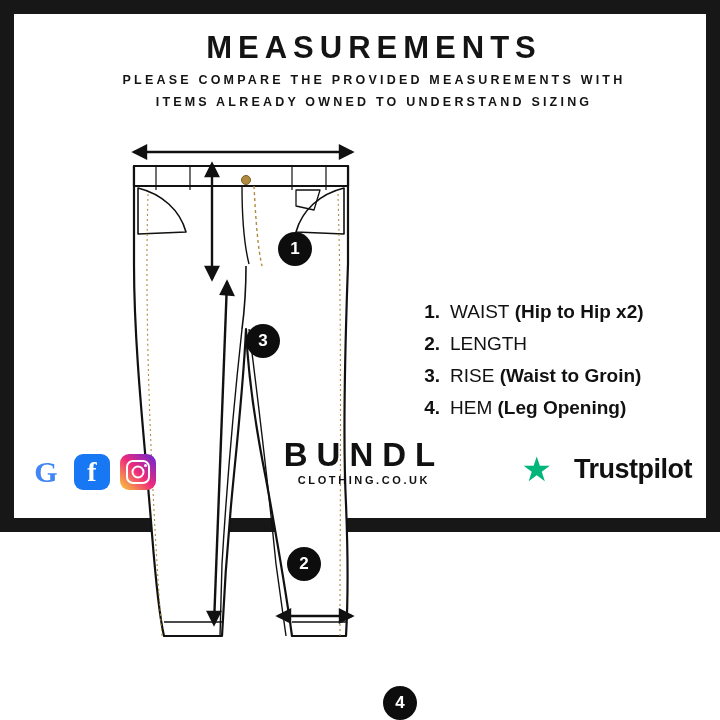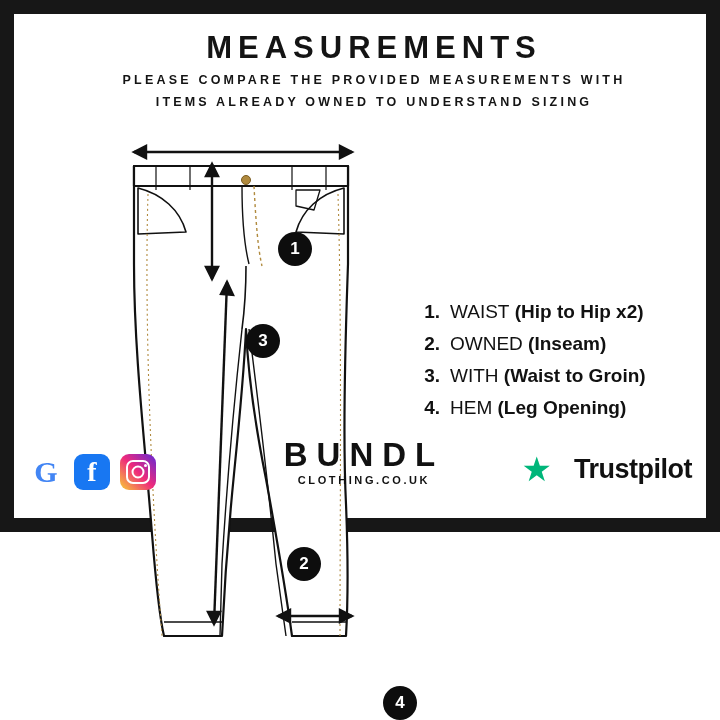--- a/index.html
+++ b/index.html
@@ -282,27 +282,26 @@
 
   <div class="legend">
     <div class="legend-row">
       <span class="legend-num">1.</span>
       <span class="legend-label">WAIST</span>
       <span>&nbsp;</span>
       <span class="legend-note">(Hip to Hip x2)</span>
     </div>
     <div class="legend-row">
       <span class="legend-num">2.</span>
-      <span class="legend-label">OWNED</span>
+      <span class="legend-label">LENGTH</span>
       <span>&nbsp;</span>
-      <span class="legend-note">(Inseam)</span>
     </div>
     <div class="legend-row">
       <span class="legend-num">3.</span>
-      <span class="legend-label">WITH</span>
+      <span class="legend-label">RISE</span>
       <span>&nbsp;</span>
       <span class="legend-note">(Waist to Groin)</span>
     </div>
     <div class="legend-row">
       <span class="legend-num">4.</span>
       <span class="legend-label">HEM</span>
       <span>&nbsp;</span>
       <span class="legend-note">(Leg Opening)</span>
     </div>
   </div>

